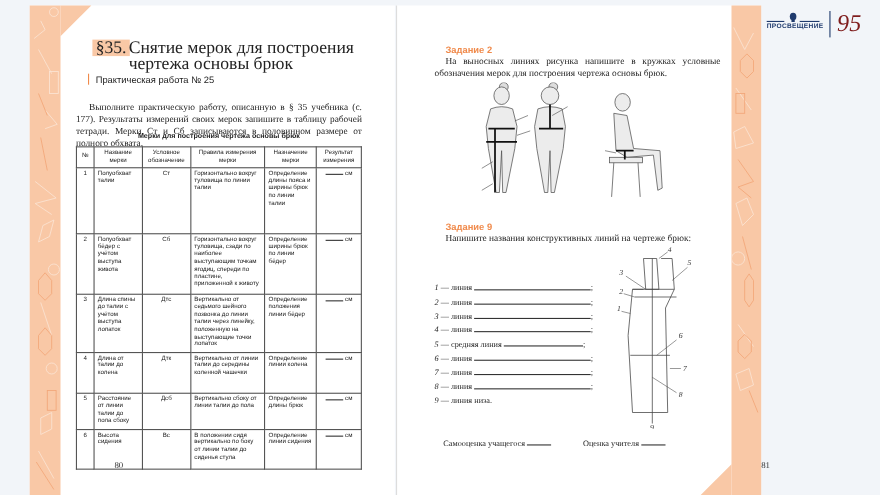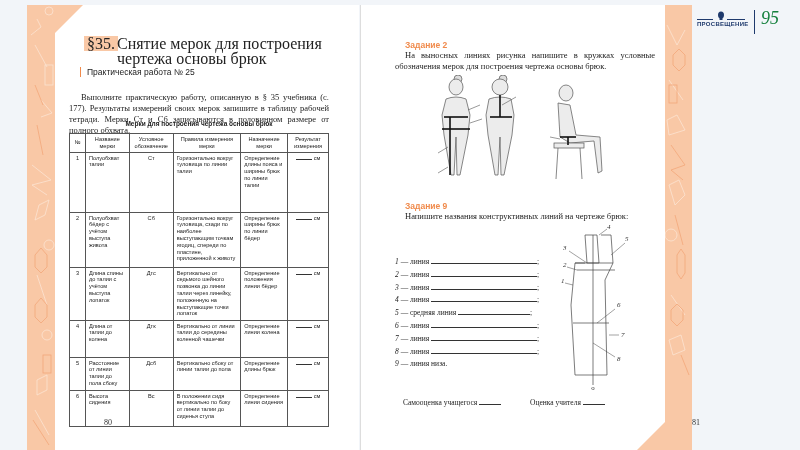--- a/index.html
+++ b/index.html
@@ -41,21 +41,21 @@
   .line-item { white-space: nowrap; }
   .line-item i { font-style: italic; }
   .line-fill { display: inline-block; border-bottom: 0.8px solid #333; height: 7px; vertical-align: baseline; }
   .selfeval { position: absolute; top: 398px; font-size: 7.5px; }
 
   
   #logo { position: absolute; left: 697px; top: 8px; width: 100px; height: 26px; }
   .logo-text { position: absolute; left: 0; top: 13px; font-family: "Liberation Sans", sans-serif; font-size: 6px; font-weight: bold; letter-spacing: 0.3px; color: #1f3a6d; }
   .logo-line { position: absolute; top: 11px; height: 1px; background: #1f3a6d; }
   .logo-divider { position: absolute; left: 57px; top: 2px; width: 1px; height: 24px; background: #1f3a6d; }
-  .logo-95 { position: absolute; left: 64px; top: 0px; font-family: "Liberation Serif", serif; font-size: 18px; color: #15803d; font-style: italic; }
+  .logo-95 { position: absolute; left: 64px; top: 0px; font-family: "Liberation Serif", serif; font-size: 22px; color: #7f1d1d; font-style: italic; }
 </style>
 </head>
 <body>
 
 <div id="left-page" class="page"></div>
 <div id="right-page" class="page"></div>
 
 <div id="left-strip" class="strip">
   <svg width="28" height="445" viewBox="0 0 28 445">
     <g fill="none" stroke="#fbe3d2" stroke-width="0.8">

